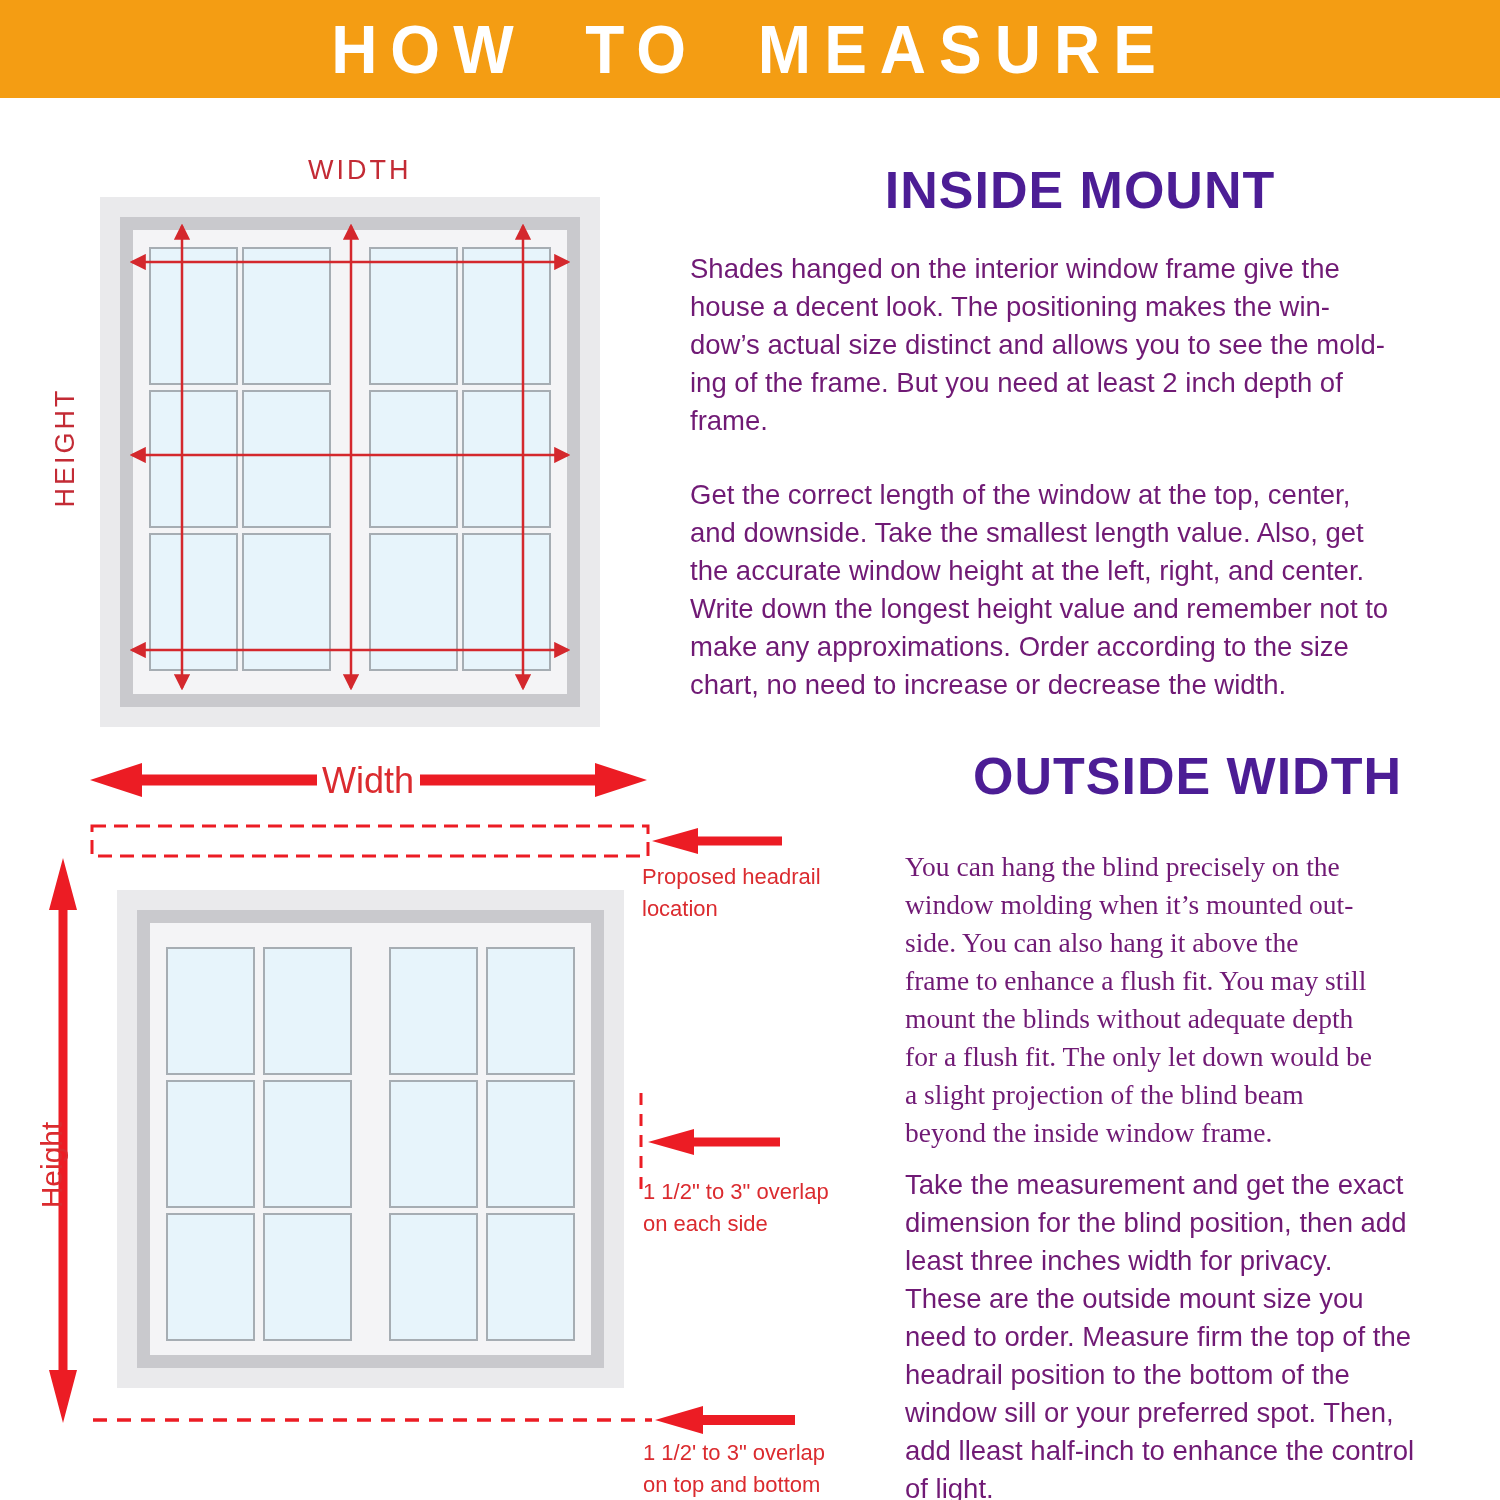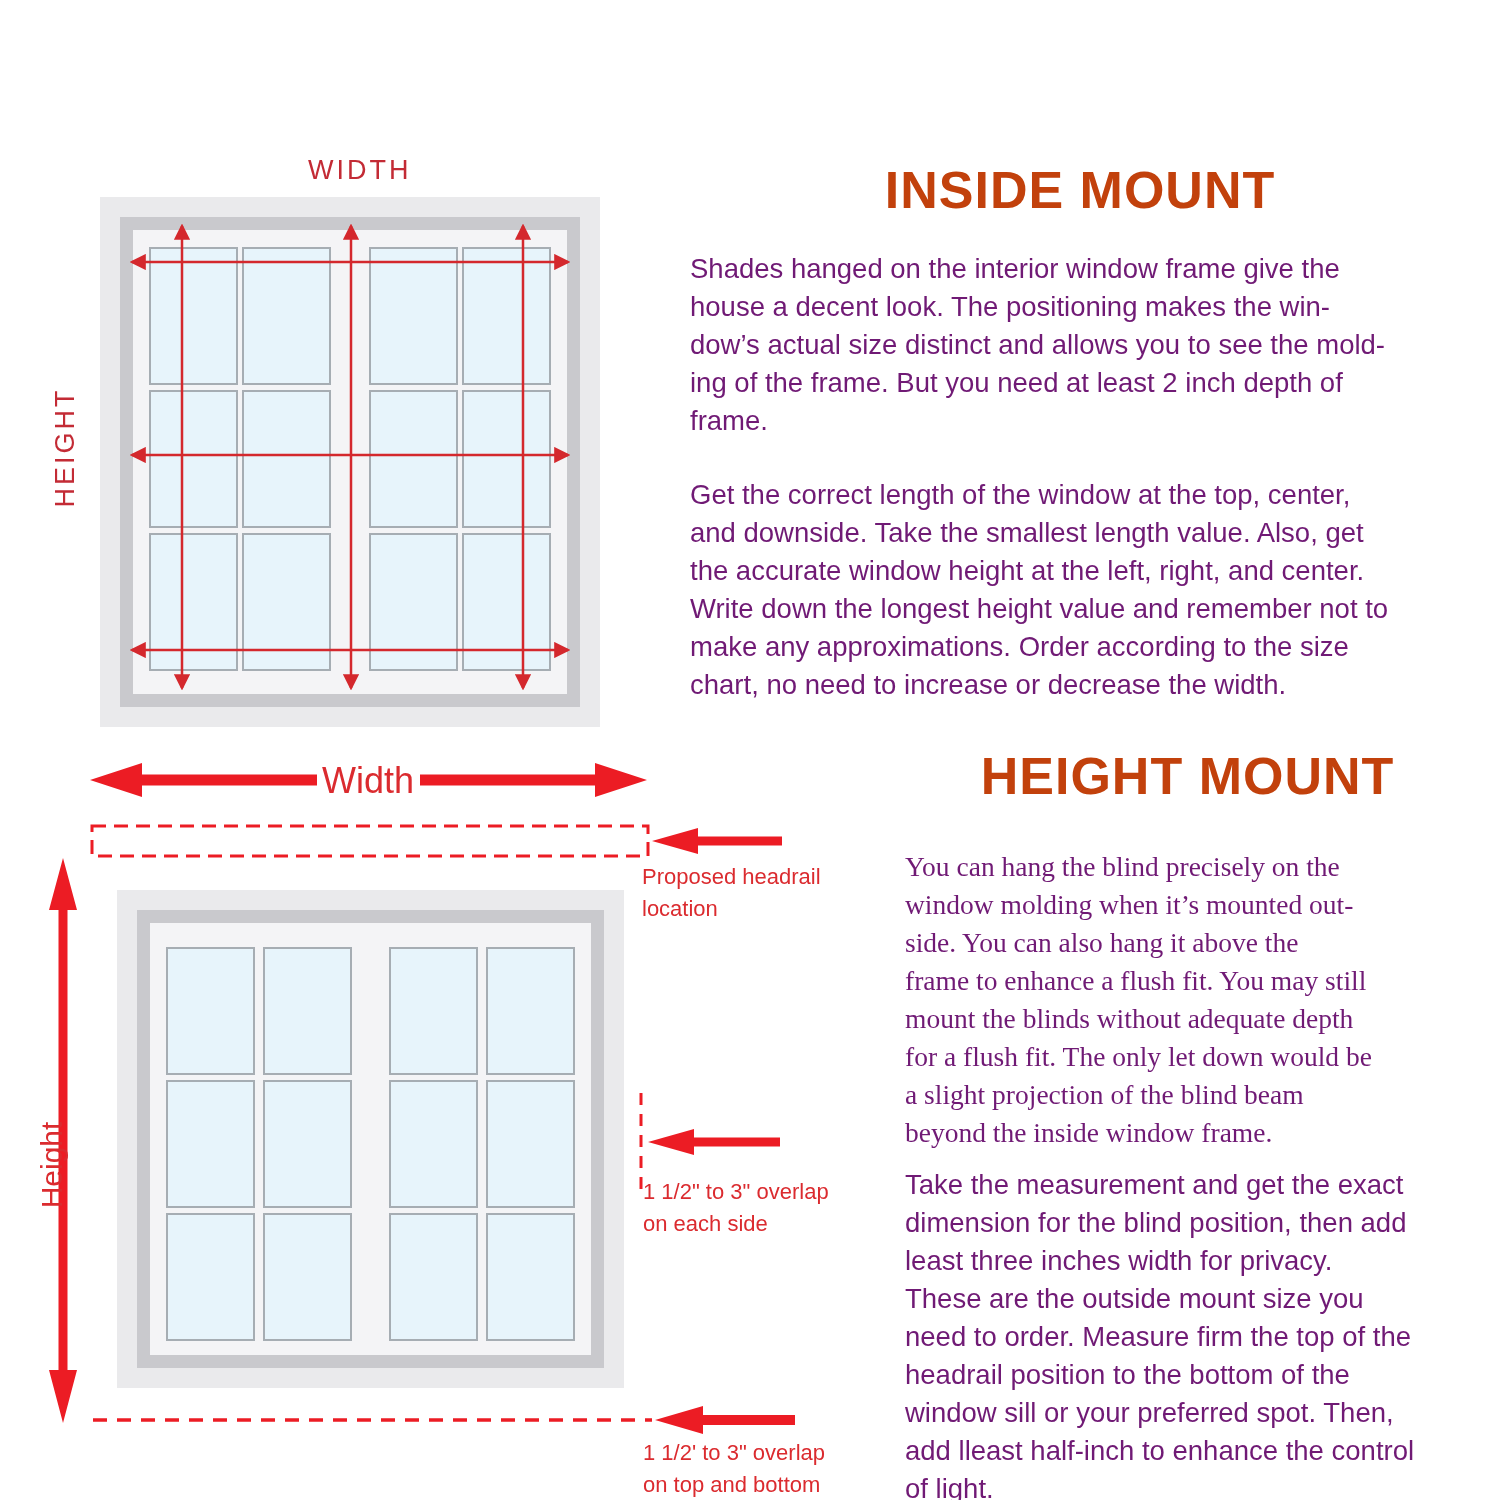--- a/index.html
+++ b/index.html
@@ -6,38 +6,41 @@
   .page{position:relative;width:1500px;height:1500px;background:#ffffff;overflow:hidden;
         font-family:"Liberation Sans", sans-serif;}
 
   
   .banner{position:absolute;left:0;top:0;width:1500px;height:98px;background:#F49D13;
           display:flex;align-items:center;justify-content:center;}
   .banner-title{color:#ffffff;font-size:64px;font-weight:700;letter-spacing:13px;word-spacing:28px;
                 transform:scaleY(1.08);white-space:nowrap;}
 
   
-  .section-heading{position:absolute;text-align:center;color:#c2410c;font-size:52px;font-weight:700;
+  .section-heading{position:absolute;text-align:center;color:#4c1d95;font-size:52px;font-weight:700;
                    letter-spacing:1px;white-space:nowrap;}
   .body-text{position:absolute;color:#701a75;font-size:27.5px;line-height:38px;white-space:pre;}
 
   
   .diagram{position:absolute;text-decoration:underline;}
   .diagram svg{position:absolute;left:0;top:0;}
 
   .red-label-dark{position:absolute;color:#C32B35;font-size:27px;letter-spacing:3px;white-space:pre;}
   .red-label{position:absolute;color:#DB2B2F;font-size:22px;line-height:32px;white-space:pre;}
   .red-label-big{position:absolute;color:#DB2B2F;font-size:36px;white-space:pre;}
   .rot{transform:rotate(-90deg);transform-origin:center center;text-align:center;}
 </style>
 </head>
 <body>
 
 <div class="page">
 
+  <div class="banner">
+    <div class="banner-title">HOW TO MEASURE</div>
+  </div>
 
   <div class="diagram" style="left:40px;top:110px;width:660px;height:630px;">
     <svg width="660" height="630" viewBox="0 0 660 630">
       <defs>
         <marker id="ah" viewBox="0 0 10 10" refX="8.5" refY="5" markerWidth="6.5" markerHeight="6.5" orient="auto-start-reverse">
           <path d="M0,0 L10,5 L0,10 z" fill="#D4282D"></path>
         </marker>
       </defs>
 
       <g>
@@ -130,21 +133,21 @@
     <div class="red-label-big" style="left:268px;top:30px;width:140px;text-align:center;">Width</div>
     <div class="red-label-big rot" style="left:-68px;top:418px;width:180px;font-size:30px;">Height</div>
     <div class="red-label" style="left:612px;top:131px;">Proposed headrail
 location</div>
     <div class="red-label" style="left:613px;top:446px;">1 1/2" to 3" overlap
 on each side</div>
     <div class="red-label" style="left:613px;top:707px;">1 1/2' to 3" overlap
 on top and bottom</div>
   </div>
 
-  <div class="section-heading" style="left:905px;top:746px;width:565px;">HEIGHT MOUNT</div>
+  <div class="section-heading" style="left:905px;top:746px;width:565px;">OUTSIDE WIDTH</div>
   <div class="body-text" style="left:905px;top:848px;font-family:Liberation Serif, serif;">You can hang the blind precisely on the
 window molding when it’s mounted out-
 side. You can also hang it above the
 frame to enhance a flush fit. You may still
 mount the blinds without adequate depth
 for a flush fit. The only let down would be
 a slight projection of the blind beam
 beyond the inside window frame.</div>
   <div class="body-text" style="left:905px;top:1166px;">Take the measurement and get the exact
 dimension for the blind position, then add

